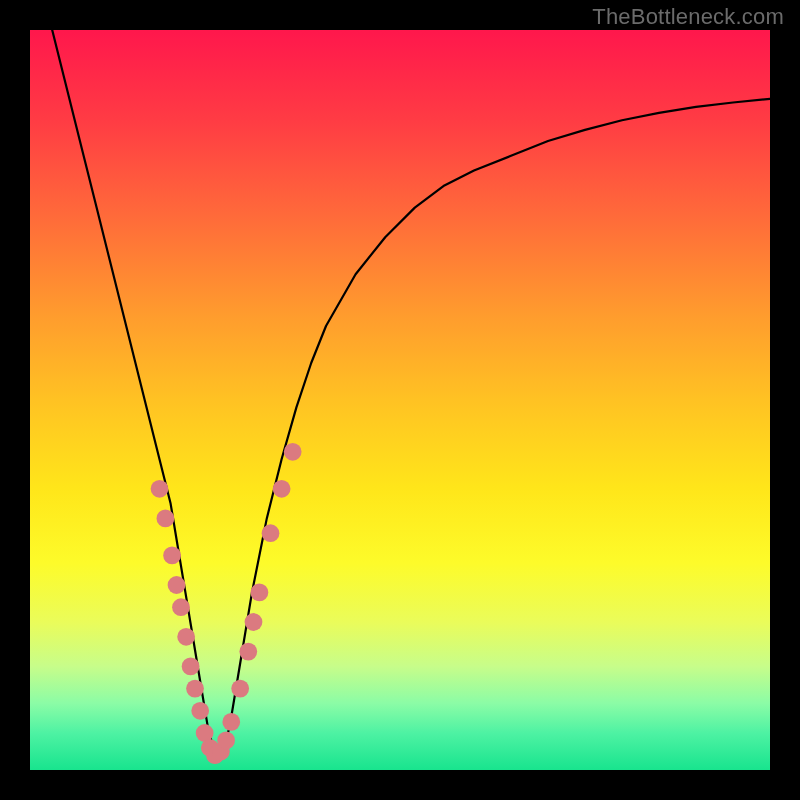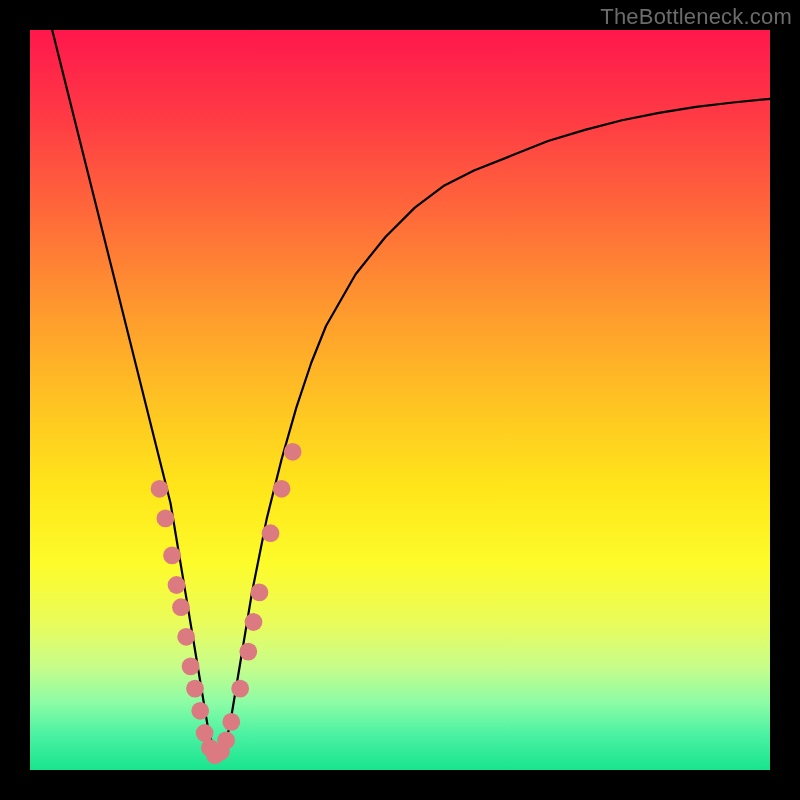--- a/index.html
+++ b/index.html
@@ -35,21 +35,21 @@
       #eafc5a 80%,
       #c7fd8a 86%,
       #8bfca6 91%,
       #4ef2a3 95%,
       #18e48e 100%
     );
   }
   .watermark {
     position: absolute;
     top: 4px;
-    right: 8px;
+    right: 16px;
     color: #6b6b6b;
     font-size: 22px;
     letter-spacing: 0.2px;
     font-weight: 500;
     user-select: none;
     z-index: 5;
   }
   svg.curve {
     position: absolute;
     left: 0;

